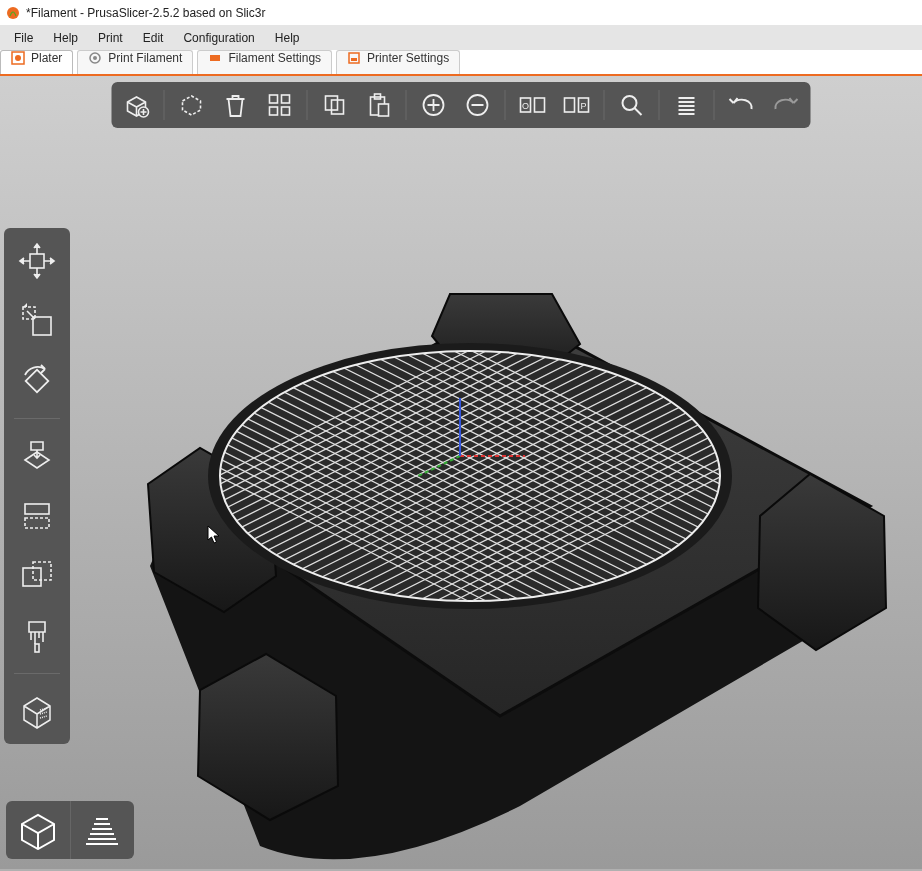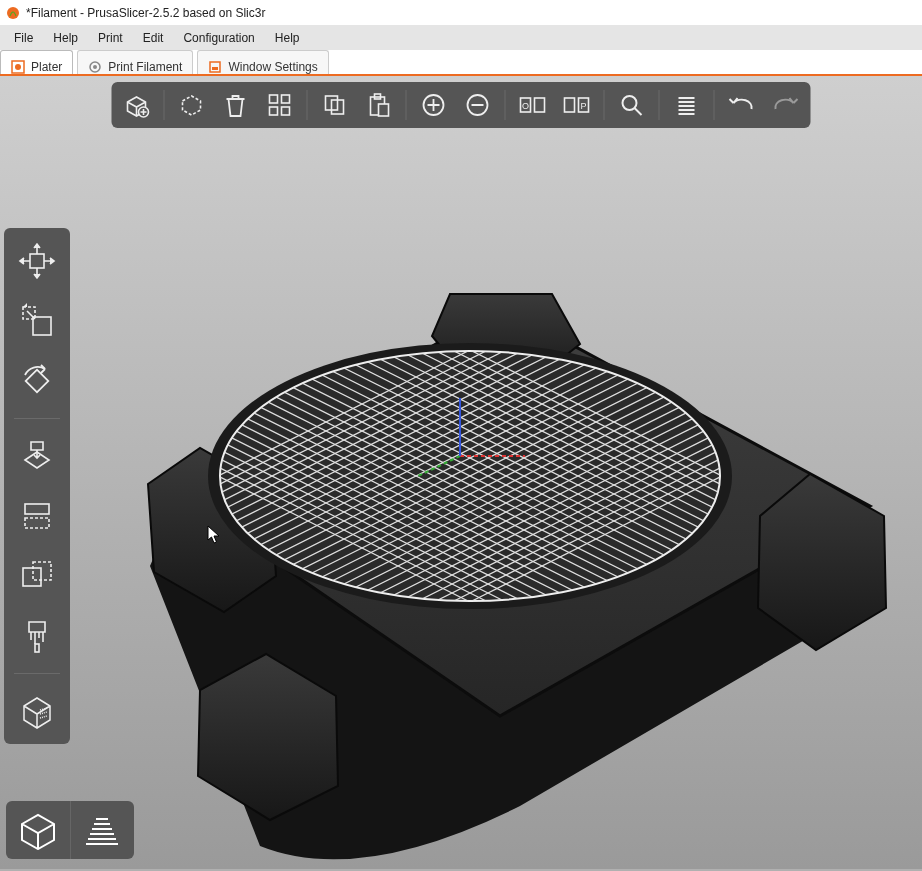--- a/index.html
+++ b/index.html
@@ -2,21 +2,21 @@
 <html><head>
 <meta charset="utf-8">
 <style>
   * { box-sizing: border-box; margin: 0; padding: 0; font-family: "Segoe UI", Tahoma, sans-serif; }
   body { width: 922px; height: 871px; overflow: hidden; background: #b0b0b0; }
   .titlebar { height: 26px; background: #fff; display: flex; align-items: center; padding: 0 6px; font-size: 12px; color: #222; border-bottom: 1px solid #e5e5e5; }
   .titlebar .app-icon { width: 14px; height: 14px; margin-right: 6px; }
   .menubar { height: 24px; background: #e5e5e5; display: flex; align-items: center; padding: 0 4px; font-size: 12px; color: #222; }
   .menubar .item { padding: 2px 10px; cursor: default; }
   .tabbar { height: 26px; background: #fff; display: flex; align-items: stretch; border-bottom: 2px solid #ed6b21; }
-  .tab { display: flex; align-items: flex-end; padding: 0 10px; font-size: 12px; color: #333; border: 1px solid #ccc; border-bottom: none; margin-right: 4px; background: #f7f7f7; border-radius: 3px 3px 0 0; cursor: default; }
+  .tab { display: flex; align-items: flex-start; padding: 0 10px; font-size: 12px; color: #333; border: 1px solid #ccc; border-bottom: none; margin-right: 4px; background: #f7f7f7; border-radius: 3px 3px 0 0; cursor: default; }
   .tab.active { background: #fff; border-color: #bbb; }
   .tab .tab-icon { width: 14px; height: 14px; margin-right: 6px; }
   .viewport { position: relative; width: 922px; height: 793px; background: linear-gradient(180deg, #cfcfcf 0%, #9a9a9a 100%); overflow: hidden; }
   .top-toolbar { position: absolute; top: 6px; left: 50%; transform: translateX(-50%); height: 46px; background: #555; border-radius: 6px; display: flex; align-items: center; padding: 4px 6px; gap: 6px; }
   .top-toolbar .tbtn { width: 38px; height: 38px; border-radius: 4px; display: flex; align-items: center; justify-content: center; color: #ddd; }
   .top-toolbar .sep { width: 1px; height: 30px; background: #6a6a6a; margin: 0 2px; }
   .left-toolbar { position: absolute; left: 4px; top: 152px; width: 66px; background: #555; border-radius: 6px; display: flex; flex-direction: column; align-items: center; padding: 8px 0; gap: 10px; }
   .left-toolbar .lbtn { width: 50px; height: 50px; display: flex; align-items: center; justify-content: center; color: #ddd; }
   .left-toolbar .lsep { width: 46px; height: 1px; background: #6a6a6a; margin: 2px 0; }
   .view-toggle { position: absolute; left: 6px; bottom: 10px; width: 128px; height: 58px; background: #555; border-radius: 6px; display: flex; }
@@ -62,25 +62,33 @@
         <svg viewBox="0 0 14 14" width="14" height="14">
           <circle cx="7" cy="7" r="5" fill="none" stroke="#888" stroke-width="1.5"></circle>
           <circle cx="7" cy="7" r="2" fill="#888"></circle>
         </svg>
       </span>
     <span>Print Filament</span>
   </div>
   <div class="tab">
     <span class="tab-icon">
         <svg viewBox="0 0 14 14" width="14" height="14">
+          <rect x="2" y="4" width="10" height="6" fill="#ed6b21"></rect>
+        </svg>
+      </span>
+    <span>Filament Settings</span>
+  </div>
+  <div class="tab">
+    <span class="tab-icon">
+        <svg viewBox="0 0 14 14" width="14" height="14">
           <rect x="2" y="2" width="10" height="10" fill="none" stroke="#ed6b21" stroke-width="1.5"></rect>
           <rect x="4" y="7" width="6" height="3" fill="#ed6b21"></rect>
         </svg>
       </span>
-    <span>Window Settings</span>
+    <span>Printer Settings</span>
   </div>
 </div>
 
 <div class="viewport">
 
   <svg width="922" height="793" style="position:absolute;left:0;top:0;">
     <defs>
       <linearGradient id="body" x1="0" y1="0" x2="0" y2="1">
         <stop offset="0" stop-color="#3a3a3a"></stop>
           <stop offset="1" stop-color="#171717"></stop>

